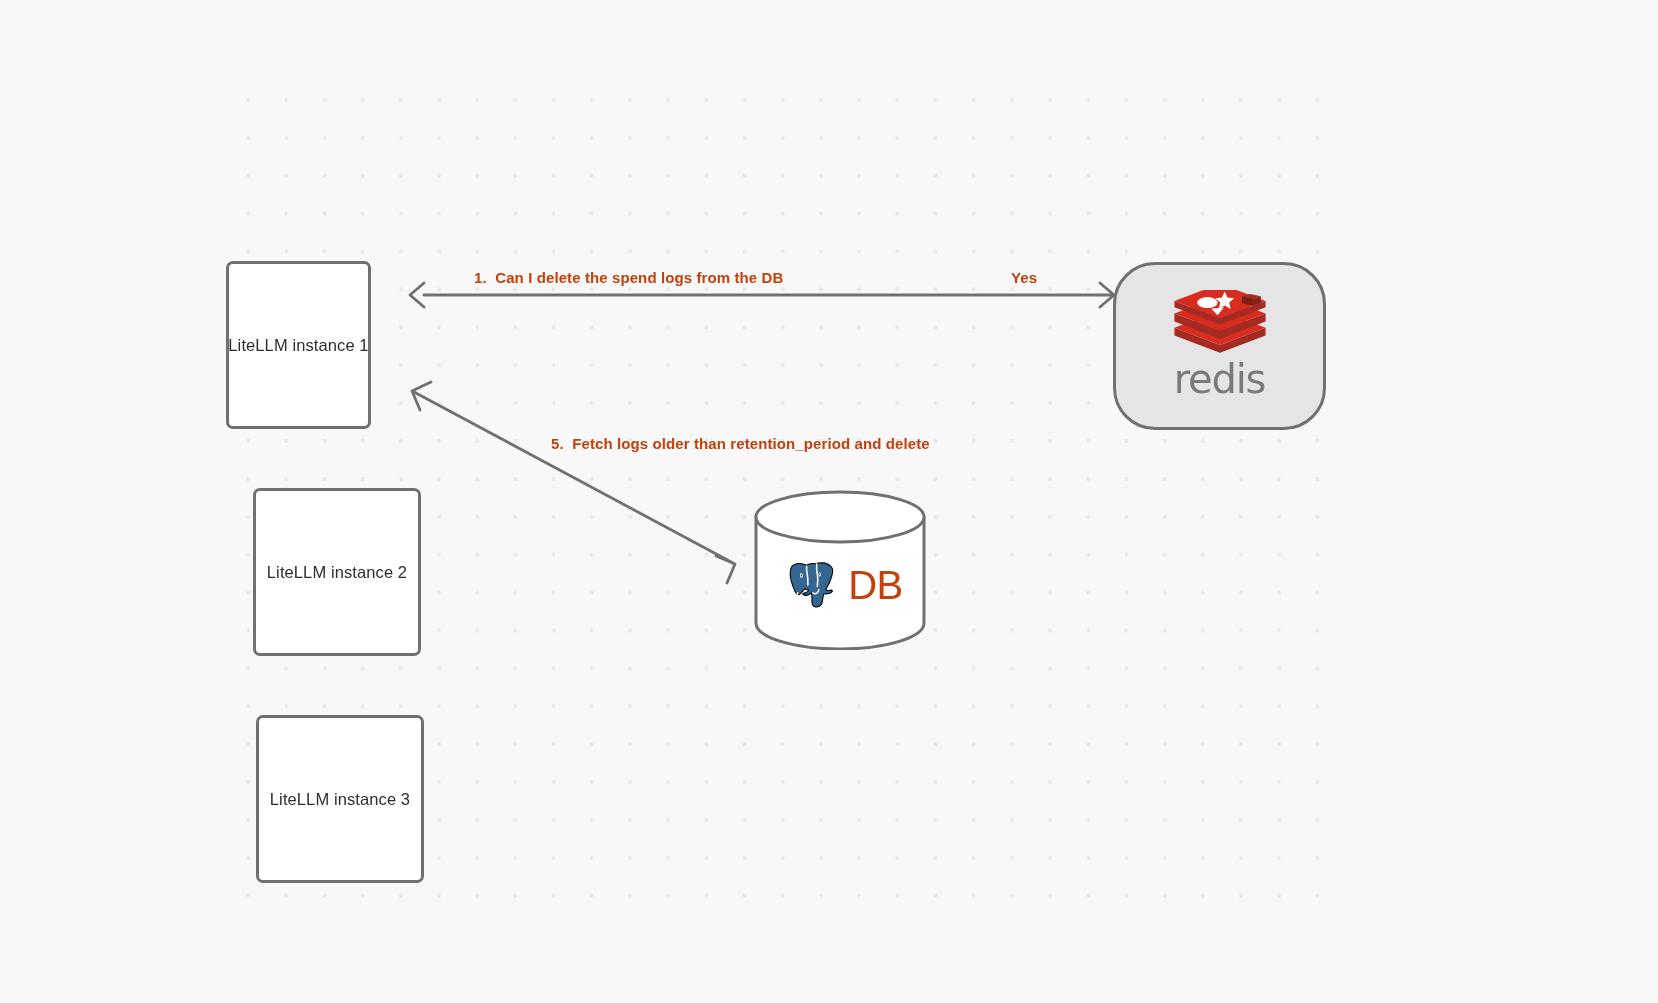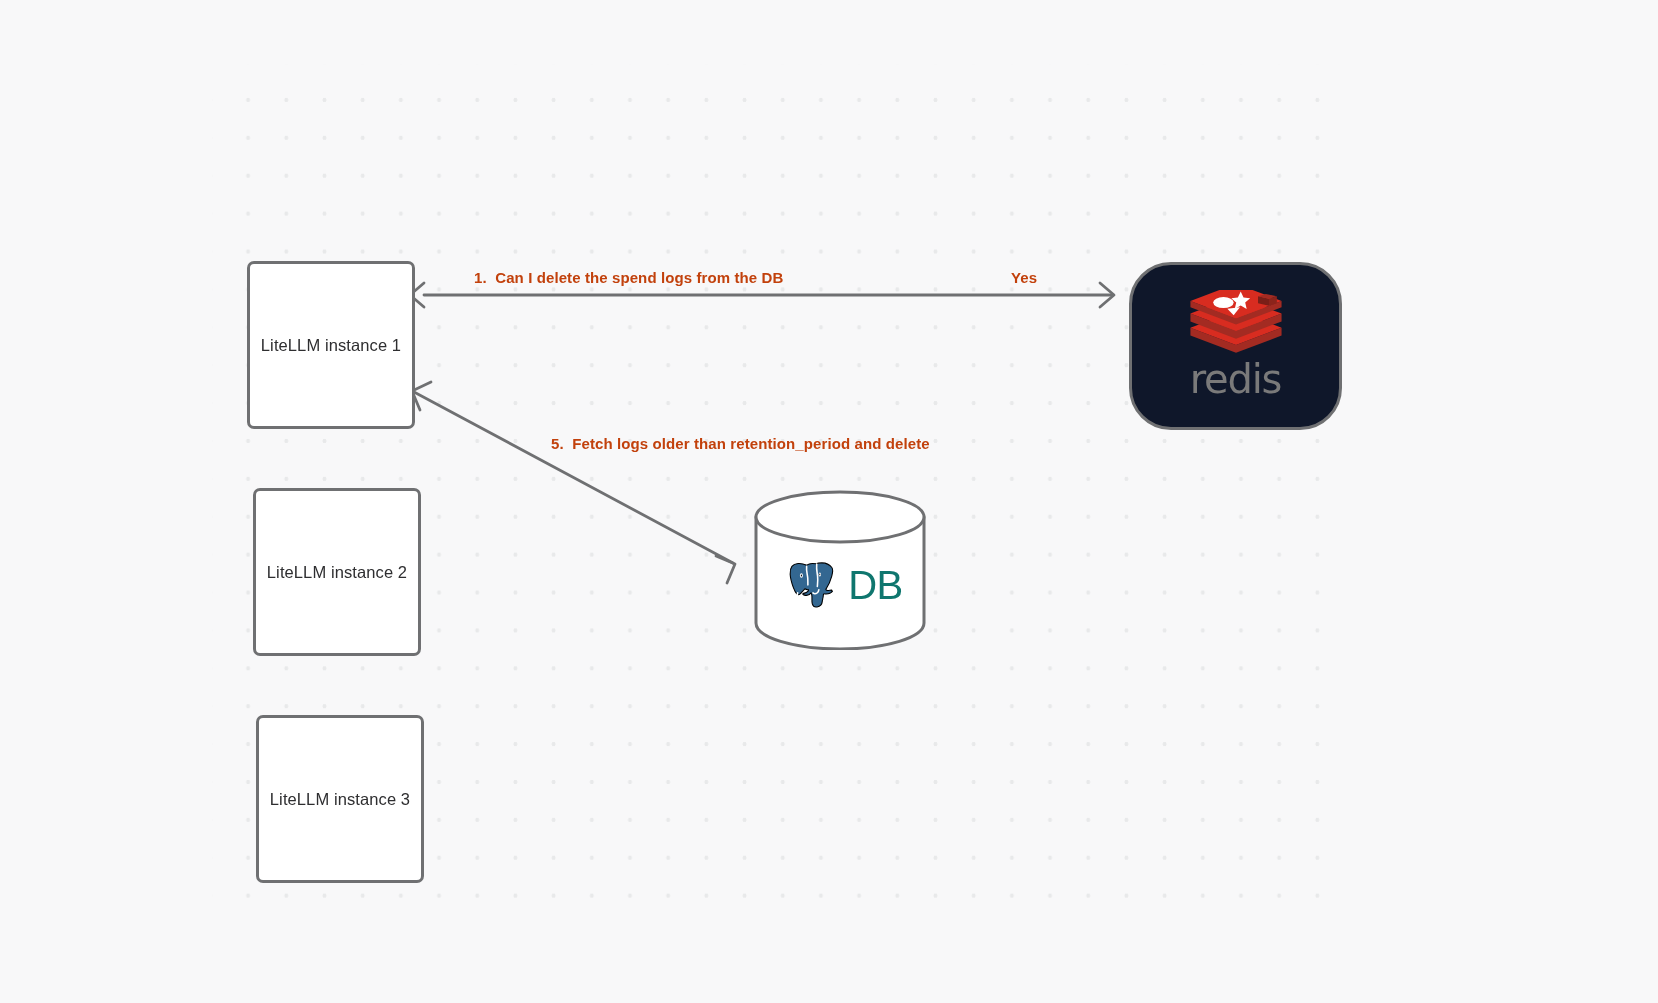--- a/index.html
+++ b/index.html
@@ -57,28 +57,27 @@
     white-space: nowrap;
   }
   
   #redis-node {
     position: absolute;
     left: 1113px;
     top: 262px;
     width: 213px;
     height: 168px;
     box-sizing: border-box;
-    background: #0f172a;
+    background: #e5e5e5;
     border: 3px solid #6f7072;
     border-radius: 42px;
     display: flex;
     flex-direction: column;
     align-items: center;
     justify-content: center;
-    margin-left: 16px;
   }
   #redis-logo-wrap {
     display: flex;
     flex-direction: column;
     align-items: center;
     transform: translateY(-2px);
   }
   .redis-word {
     font-family: "DejaVu Sans", sans-serif;
     font-size: 40px;
@@ -106,21 +105,21 @@
     justify-content: center;
   }
   #db-content {
     display: flex;
     align-items: center;
     transform: translateY(15px);
   }
   .db-word {
     font-family: "Liberation Sans", sans-serif;
     font-size: 40px;
-    color: #0f766e;
+    color: #c2410c;
     letter-spacing: -0.5px;
     line-height: 1;
     margin-left: 9px;
   }
   
   .edge-label {
     position: absolute;
     font-family: "Liberation Sans", sans-serif;
     font-weight: bold;
     font-size: 15px;
@@ -159,21 +158,21 @@
       <path d="M 716 556 L 735 564 L 727 583" fill="none" stroke="#6f7072" stroke-width="2.8" stroke-linecap="round" stroke-linejoin="round"></path>
     </g>
   </svg>
 
   <div class="edge-label" id="label-1">1.  Can I delete the spend logs from the DB</div>
 
   <div class="edge-label" id="label-yes">Yes</div>
 
   <div class="edge-label" id="label-2">5.  Fetch logs older than retention_period and delete</div>
 
-  <div class="instance-box" style="left:247px; top:261px; width:168px; height:168px;">
+  <div class="instance-box" style="left:226px; top:261px; width:145px; height:168px;">
     <span class="instance-label">LiteLLM instance 1</span>
   </div>
 
   <div class="instance-box" style="left:241px; top:488px; width:168px; height:168px;margin-left:12px;">
     <span class="instance-label">LiteLLM instance 2</span>
   </div>
 
   <div class="instance-box" style="left:256px; top:715px; width:168px; height:168px;">
     <span class="instance-label">LiteLLM instance 3</span>
   </div>

